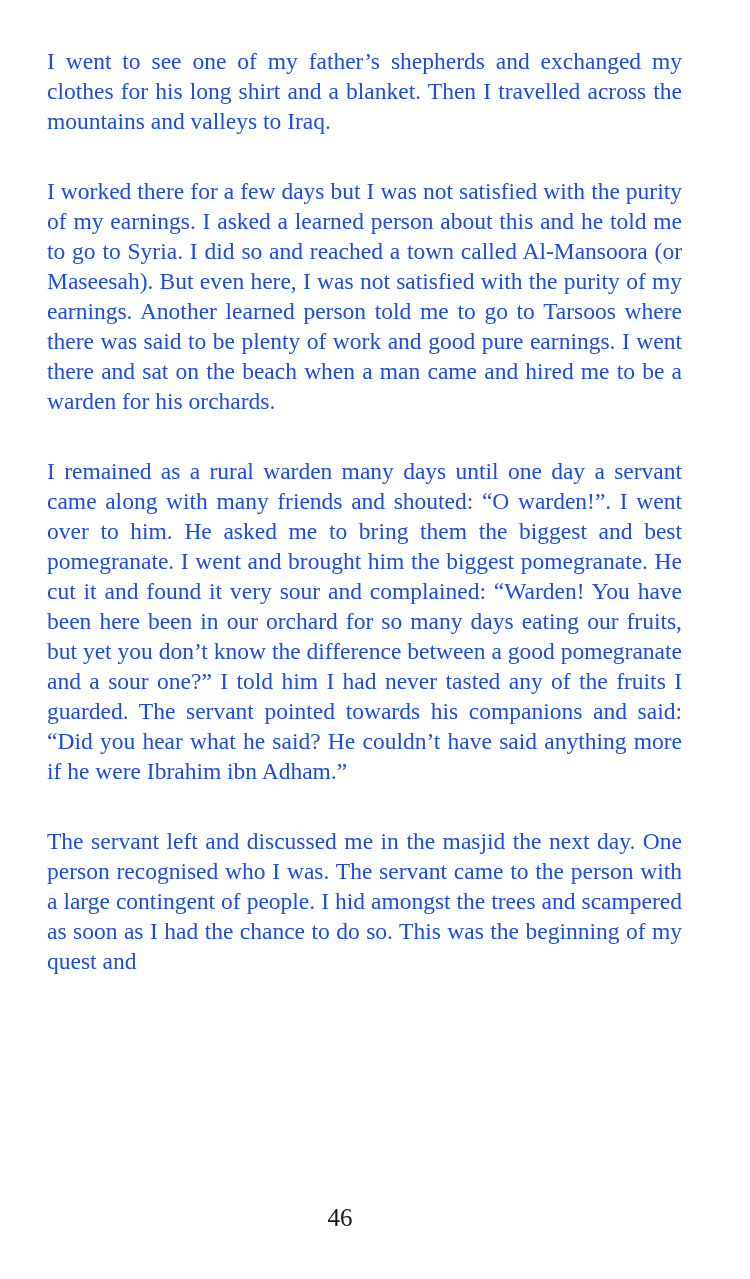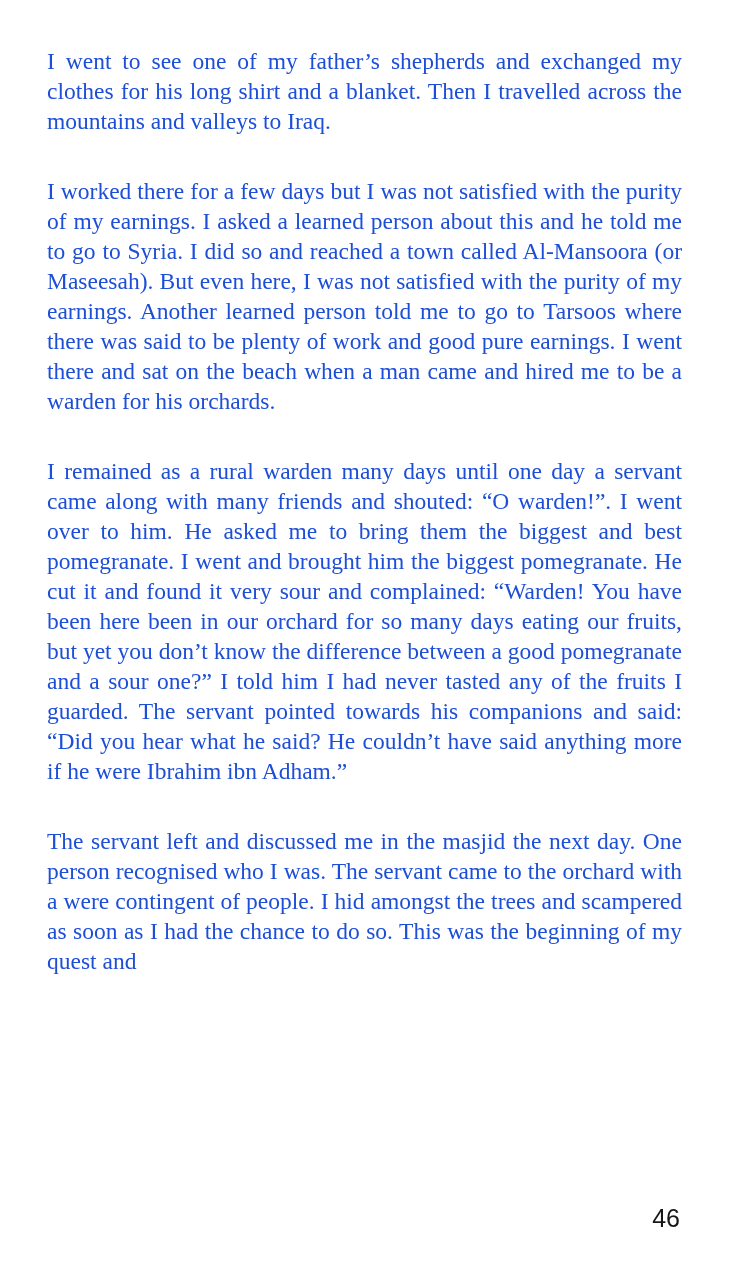--- a/index.html
+++ b/index.html
@@ -38,37 +38,37 @@
 
   .paragraph:last-child {
     margin-bottom: 0;
   }
 
   .page-number {
     position: absolute;
     left: 0;
     top: 1203px;
     width: 680px;
-    text-align: right;
-    font-family: Liberation Sans, sans-serif;
+    text-align: center;
+    font-family: Liberation Serif, serif;
     font-size: 25px;
     line-height: 30px;
     color: #161616;
   }
 </style>
 </head>
 <body>
 
 <div class="page">
 
   <div class="text-block">
     <p class="paragraph">I went to see one of my father’s shepherds and exchanged my clothes for his long shirt and a blanket. Then I travelled across the mountains and valleys to Iraq.</p>
 
     <p class="paragraph">I worked there for a few days but I was not satisfied with the purity of my earnings. I asked a learned person about this and he told me to go to Syria. I did so and reached a town called Al-Mansoora (or Maseesah). But even here, I was not satisfied with the purity of my earnings. Another learned person told me to go to Tarsoos where there was said to be plenty of work and good pure earnings. I went there and sat on the beach when a man came and hired me to be a warden for his orchards.</p>
 
     <p class="paragraph">I remained as a rural warden many days until one day a servant came along with many friends and shouted: “O warden!”. I went over to him. He asked me to bring them the biggest and best pomegranate. I went and brought him the biggest pomegranate. He cut it and found it very sour and complained: “Warden! You have been here been in our orchard for so many days eating our fruits, but yet you don’t know the difference between a good pomegranate and a sour one?” I told him I had never tasted any of the fruits I guarded. The servant pointed towards his companions and said: “Did you hear what he said? He couldn’t have said anything more if he were Ibrahim ibn Adham.”</p>
 
-    <p class="paragraph">The servant left and discussed me in the masjid the next day. One person recognised who I was. The servant came to the orchard with a were contingent of people. I hid amongst the trees and scampered as soon as I had the chance to do so. This was the beginning of my quest and</p>
+    <p class="paragraph">The servant left and discussed me in the masjid the next day. One person recognised who I was. The servant came to the person with a large contingent of people. I hid amongst the trees and scampered as soon as I had the chance to do so. This was the beginning of my quest and</p>
   </div>
 
   <div class="page-number">46</div>
 
 </div>
 
 </body></html>

